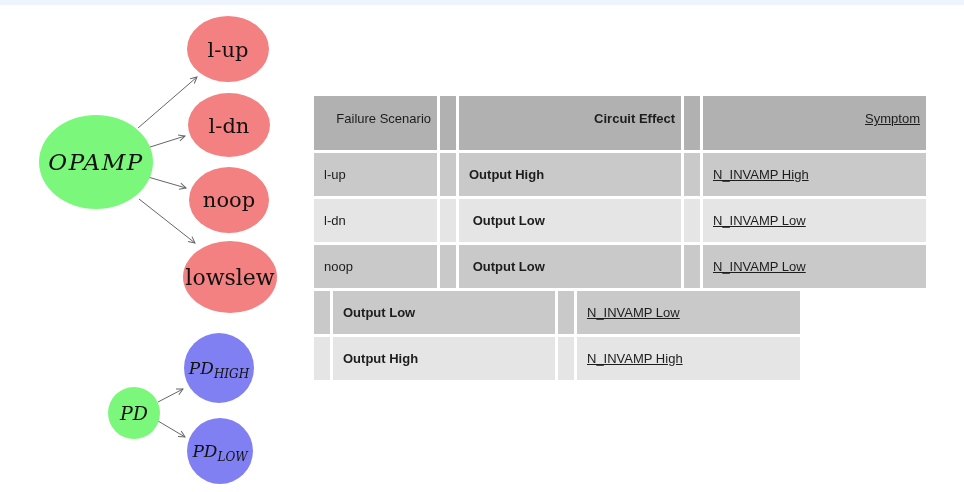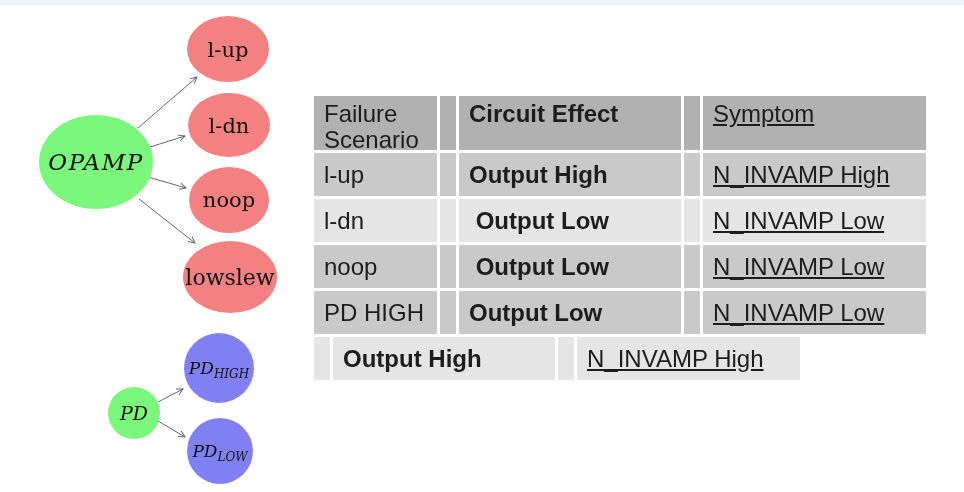--- a/index.html
+++ b/index.html
@@ -40,24 +40,25 @@
     flex-direction: column;
     gap: 3px;
     background: var(--table-grid, #ffffff);
   }
   .t-row {
     display: flex;
     gap: 3px;
   }
   .t-cell {
     box-sizing: border-box;
-    font-size: 24px;
+    font-size: 13px;
     color: var(--table-text, #1d1d1d);
-    line-height: 26px;
+    line-height: 36px;
     white-space: pre-wrap;
+    text-align: right;
   }
   .c1 { width: 123px; }
   .csep1 { width: 15px; }
   .c2 { width: 222px; font-weight: bold; }
   .csep2 { width: 14px; }
   .c3 { width: 223px; text-decoration: underline; }
   .t-head .t-cell {
     height: 54px;
     background: var(--table-header-bg, #b1b1b1);
     padding: 5px 6px 0 10px;
@@ -144,21 +145,20 @@
   <div class="t-row t-data r-odd">
     <div class="t-cell c1">noop</div>
     <div class="t-cell csep1"></div>
     <div class="t-cell c2"> Output Low</div>
     <div class="t-cell csep2"></div>
     <div class="t-cell c3">N_INVAMP Low</div>
   </div>
 
 
   <div class="t-row t-data r-odd">
-    <div class="t-cell c1">PD HIGH</div>
     <div class="t-cell csep1"></div>
     <div class="t-cell c2">Output Low</div>
     <div class="t-cell csep2"></div>
     <div class="t-cell c3">N_INVAMP Low</div>
   </div>
 
   <div class="t-row t-data r-even">
     <div class="t-cell csep1"></div>
     <div class="t-cell c2">Output High</div>
     <div class="t-cell csep2"></div>

